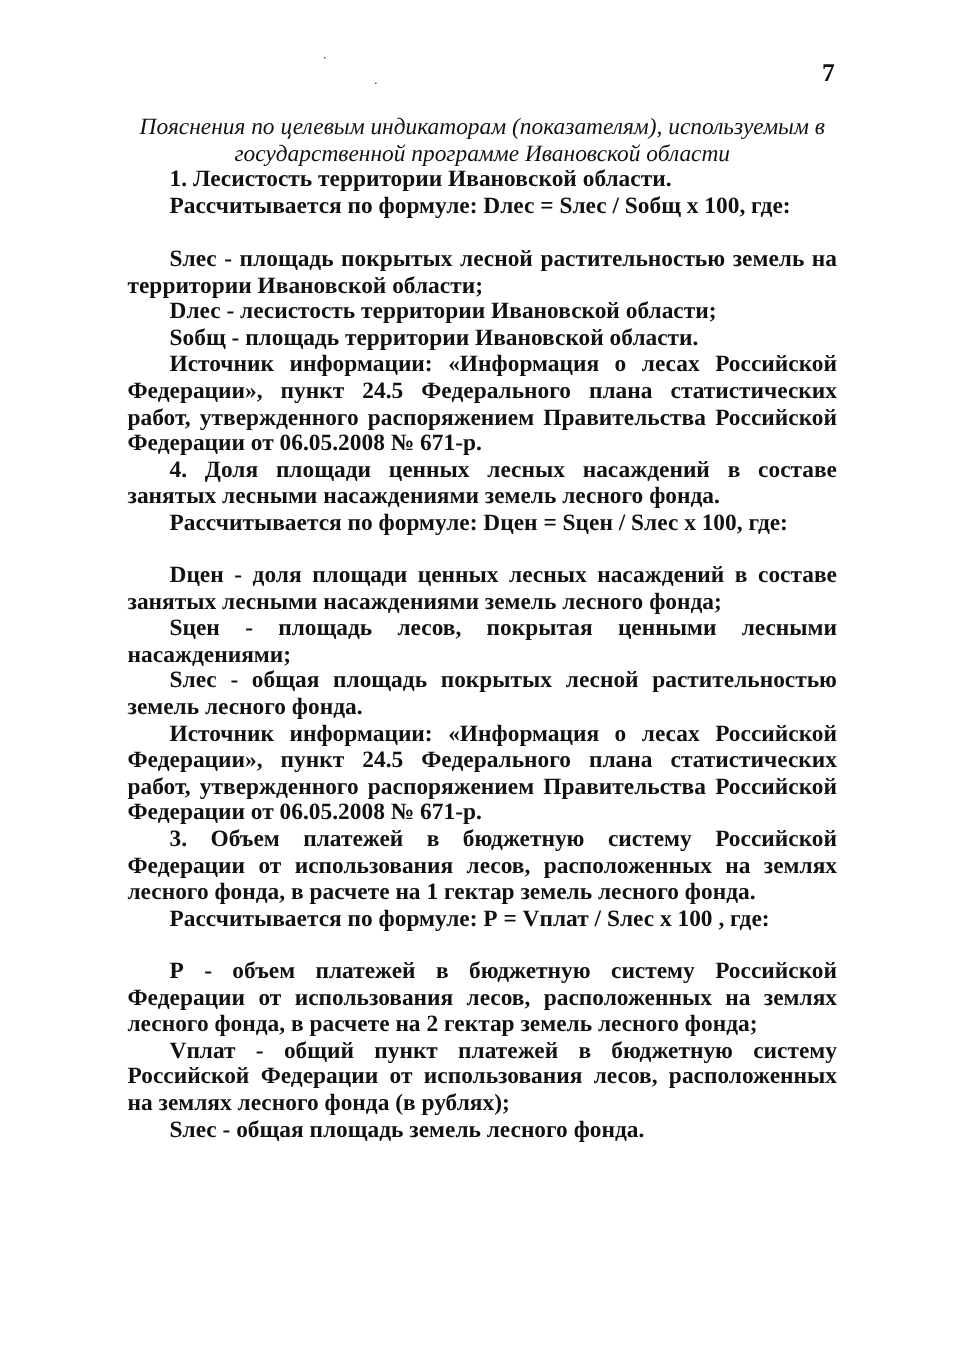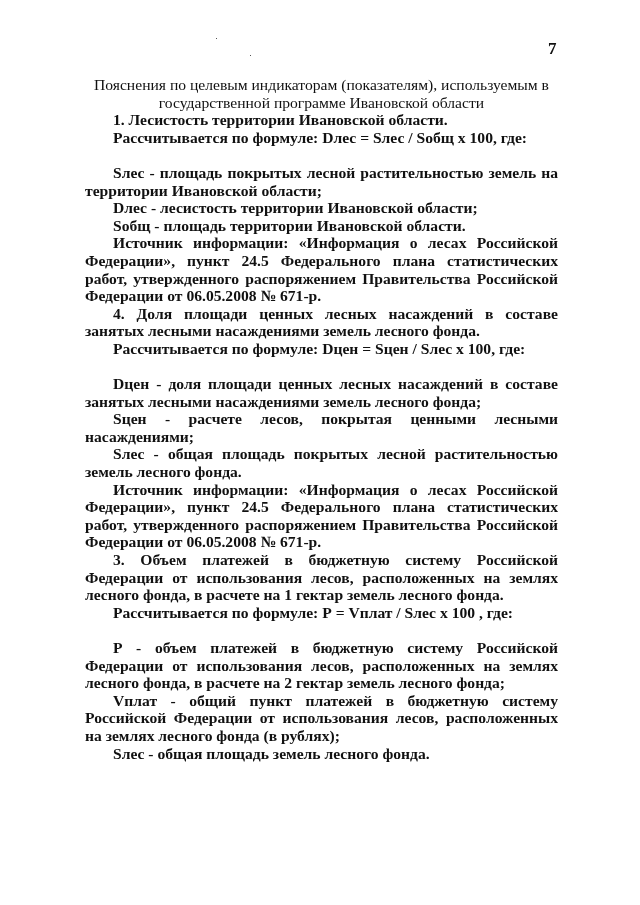--- a/index.html
+++ b/index.html
@@ -9,21 +9,21 @@
     font-family: "Liberation Serif", "DejaVu Serif", serif; color: #111111;
   }
   .page-number {
     position: absolute; left: 548px; top: 39px; font-size: 17px; font-weight: bold;
     font-family: "Liberation Serif", serif;
   }
   .content {
     position: absolute; left: 85px; top: 76px; width: 473px;
     font-size: 15.6px; line-height: 17.6px;
   }
-  .title { text-align: center; margin: 0; }
+  .title { text-align: center; margin: 0; font-style: italic; }
   .title-line { display: block; }
   p { margin: 0; text-align: justify; text-indent: 28px; font-weight: bold; }
   .gap { height: 17.6px; }
   .dot { position: absolute; width: 1px; height: 1px; background: #555; }
 </style>
 </head>
 <body>
 
 <div class="page">
   <span class="dot" style="left:216px;top:38px;"></span>
@@ -45,21 +45,21 @@
       <p>Dлес - лесистость территории Ивановской области;</p>
       <p>Sобщ - площадь территории Ивановской области.</p>
       <p>Источник информации: «Информация о лесах Российской Федерации», пункт 24.5 Федерального плана статистических работ, утвержденного распоряжением Правительства Российской Федерации от 06.05.2008 № 671-р.</p>
     </div>
 
     <div>
       <p>4. Доля площади ценных лесных насаждений в составе занятых лесными насаждениями земель лесного фонда.</p>
       <p>Рассчитывается по формуле: Dцен = Sцен / Sлес х 100, где:</p>
       <div class="gap"></div>
       <p>Dцен - доля площади ценных лесных насаждений в составе занятых лесными насаждениями земель лесного фонда;</p>
-      <p>Sцен - расчете лесов, покрытая ценными лесными насаждениями;</p>
+      <p>Sцен - площадь лесов, покрытая ценными лесными насаждениями;</p>
       <p>Sлес - общая площадь покрытых лесной растительностью земель лесного фонда.</p>
       <p>Источник информации: «Информация о лесах Российской Федерации», пункт 24.5 Федерального плана статистических работ, утвержденного распоряжением Правительства Российской Федерации от 06.05.2008 № 671-р.</p>
     </div>
 
     <div>
       <p>3. Объем платежей в бюджетную систему Российской Федерации от использования лесов, расположенных на землях лесного фонда, в расчете на 1 гектар земель лесного фонда.</p>
       <p>Рассчитывается по формуле: Р = Vплат / Sлес х 100 , где:</p>
       <div class="gap"></div>
       <p>Р - объем платежей в бюджетную систему Российской Федерации от использования лесов, расположенных на землях лесного фонда, в расчете на 2 гектар земель лесного фонда;</p>
       <p>Vплат - общий пункт платежей в бюджетную систему Российской Федерации от использования лесов, расположенных на землях лесного фонда (в рублях);</p>

